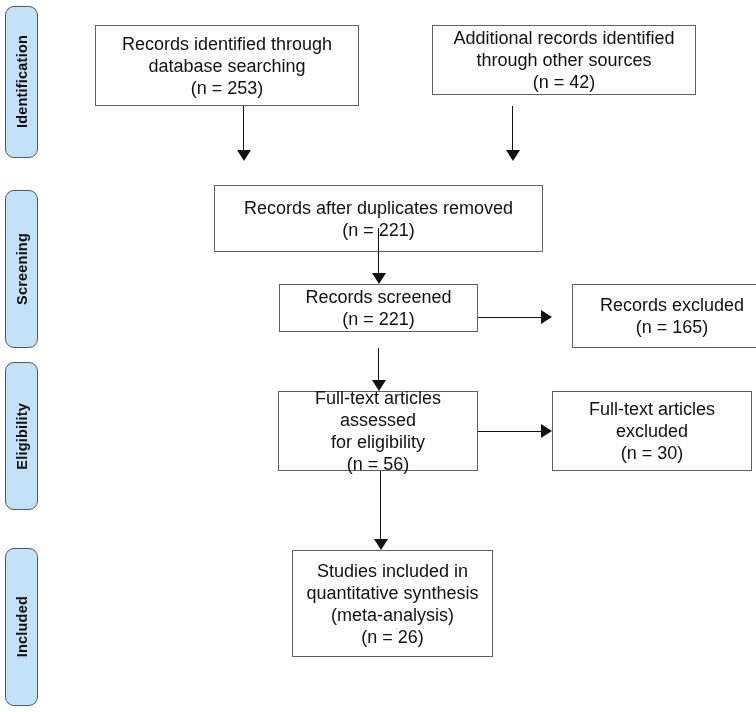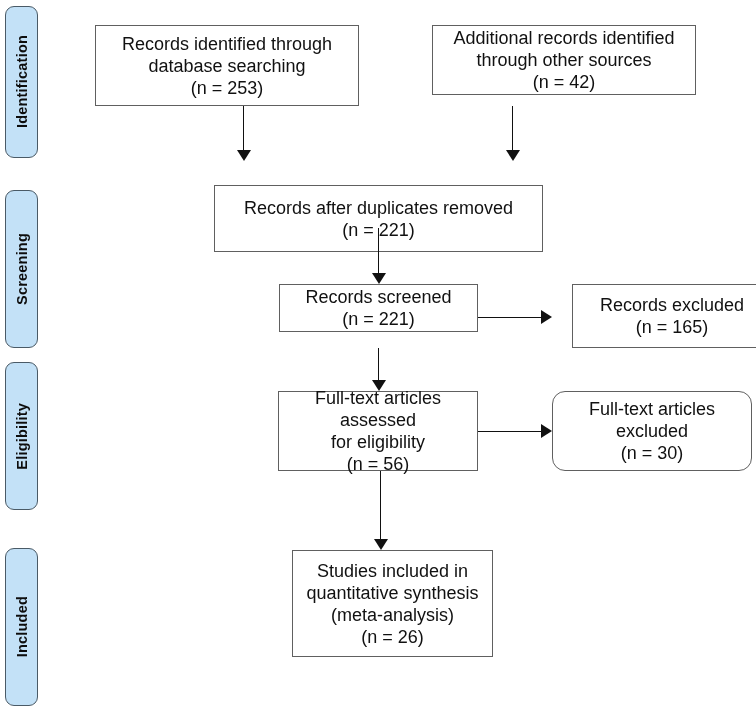--- a/index.html
+++ b/index.html
@@ -156,21 +156,21 @@
 
   <div class="node" style="left:278px; top:391px; width:200px; height:80px;">
     <span class="node-text">Full-text articles assessed
 for eligibility
 (n = 56)</span>
   </div>
 
   <div class="hline" style="left:478px; top:431px; width:63px;"></div>
   <div class="arrow-right" style="left:541px; top:424px;"></div>
 
-  <div class="node" style="left:552px; top:391px; width:200px; height:80px;border-radius:13px;">
+  <div class="node" style="left:552px; top:391px; width:200px; height:80px;">
     <span class="node-text">Full-text articles excluded
 (n = 30)</span>
   </div>
 
   <div class="vline" style="left:380px; top:471px; height:68px;"></div>
   <div class="arrow-down" style="left:374px; top:539px;"></div>
 
   <div class="node" style="left:270px; top:550px; width:201px; height:107px;margin-left:22px;">
     <span class="node-text">Studies included in
 quantitative synthesis

